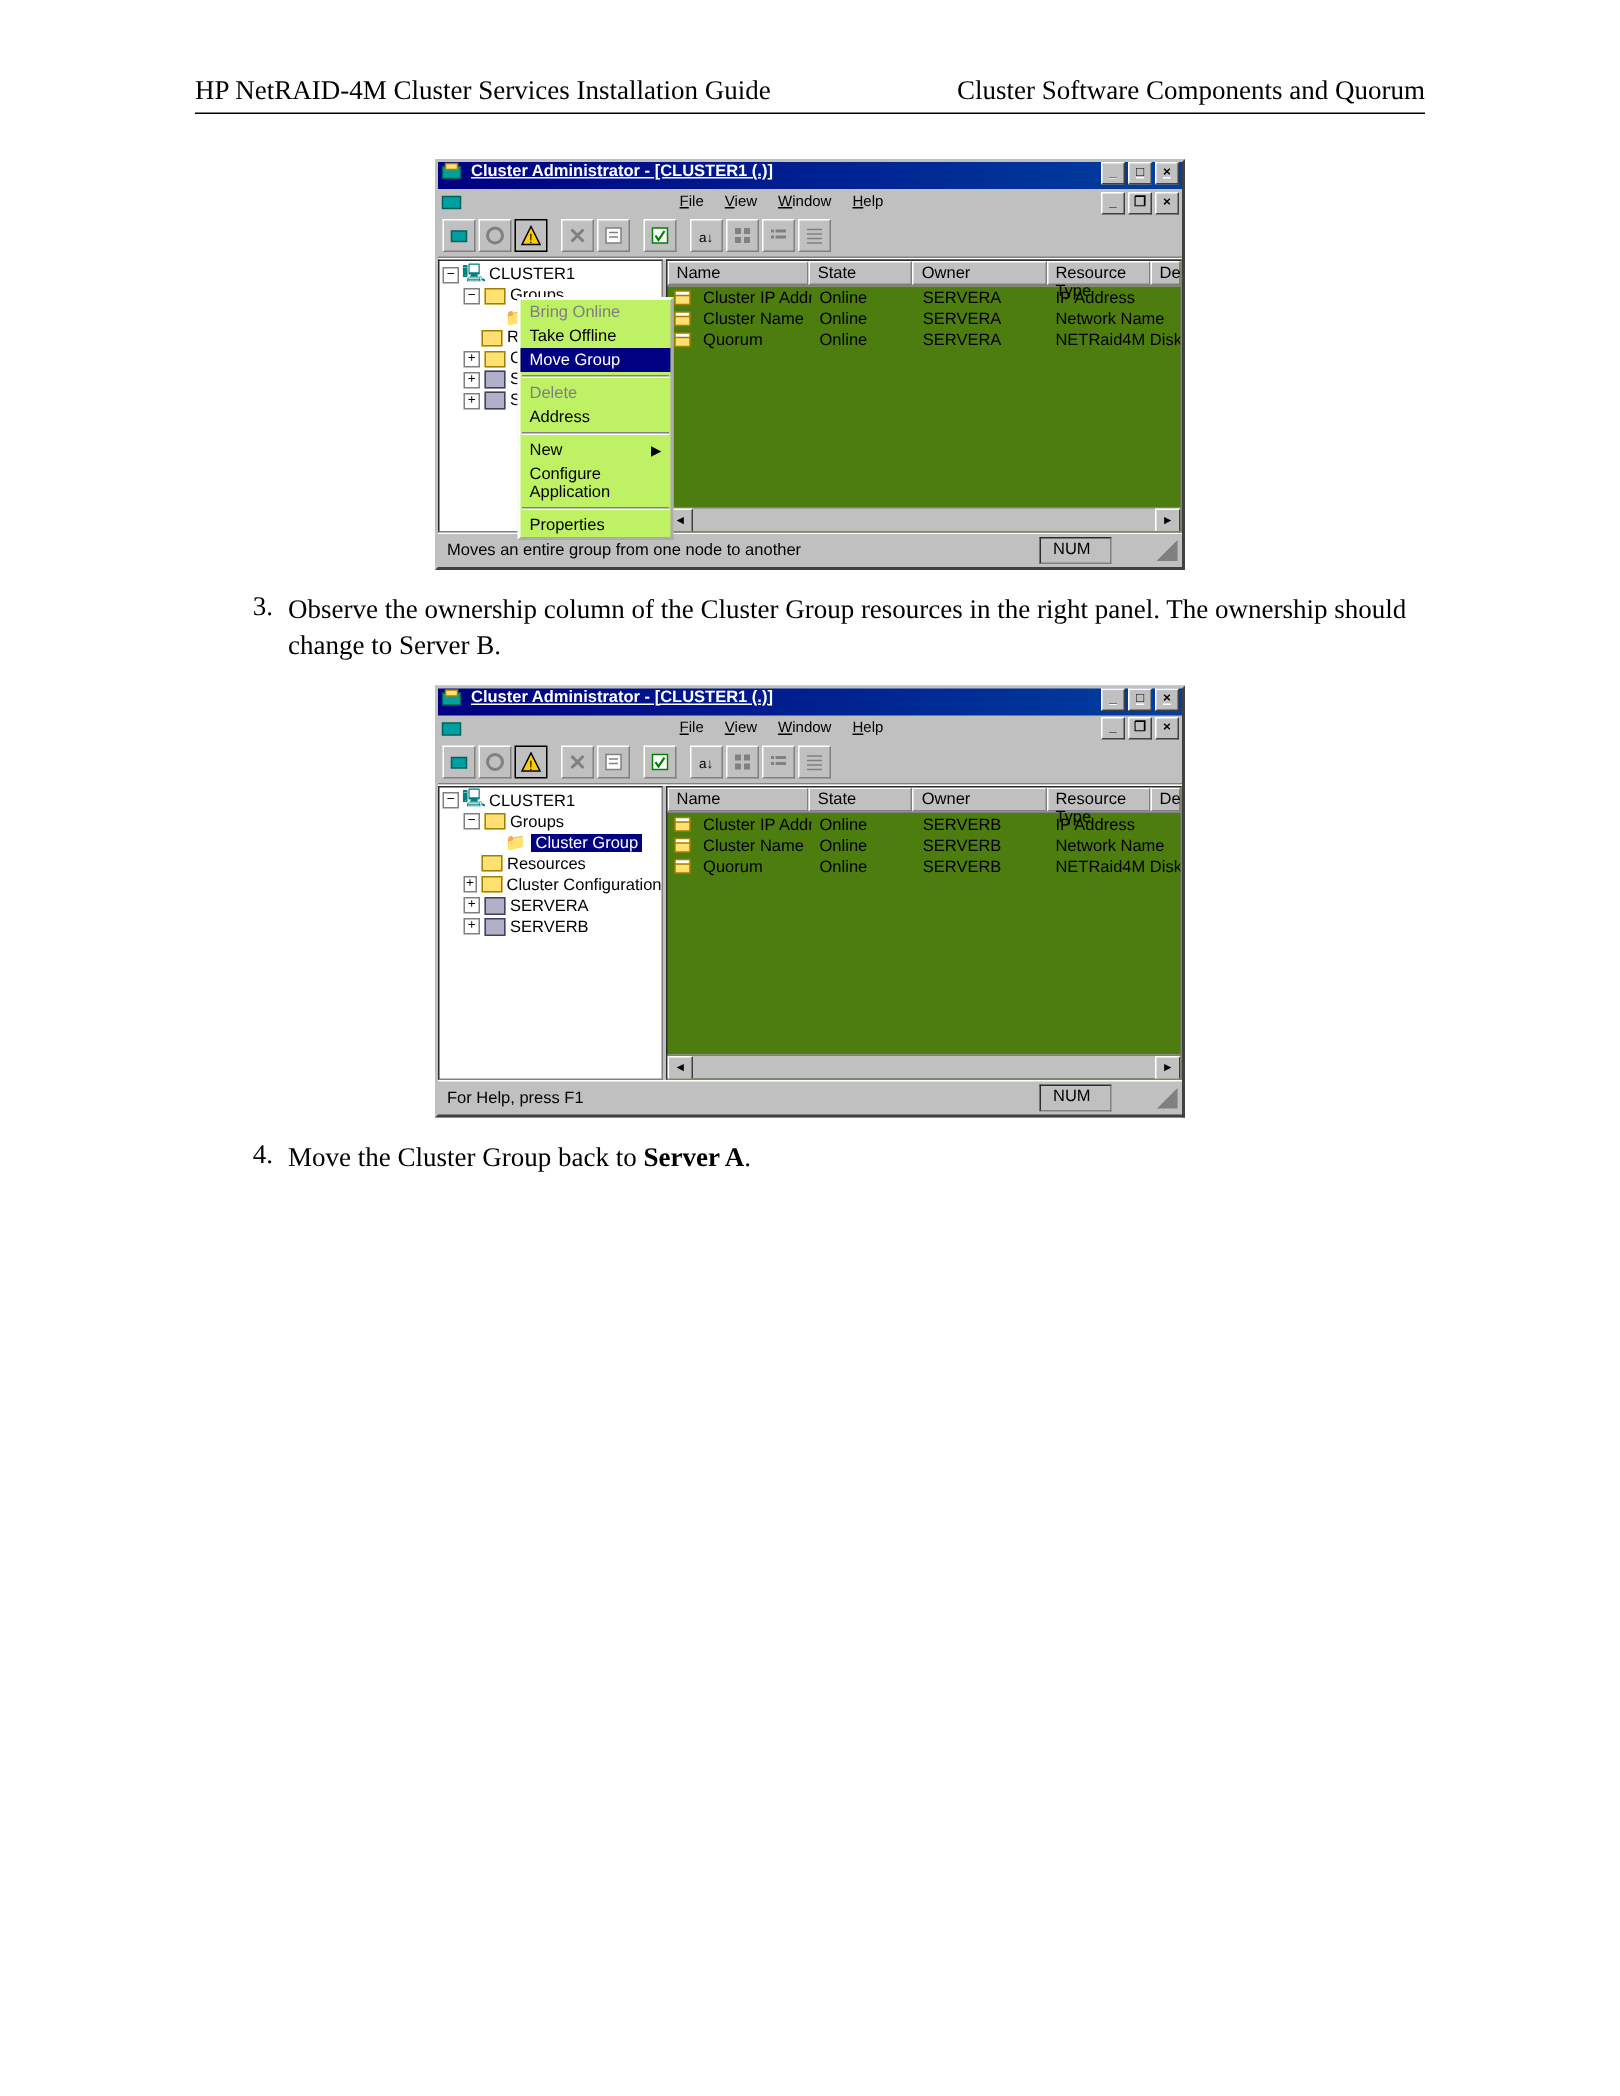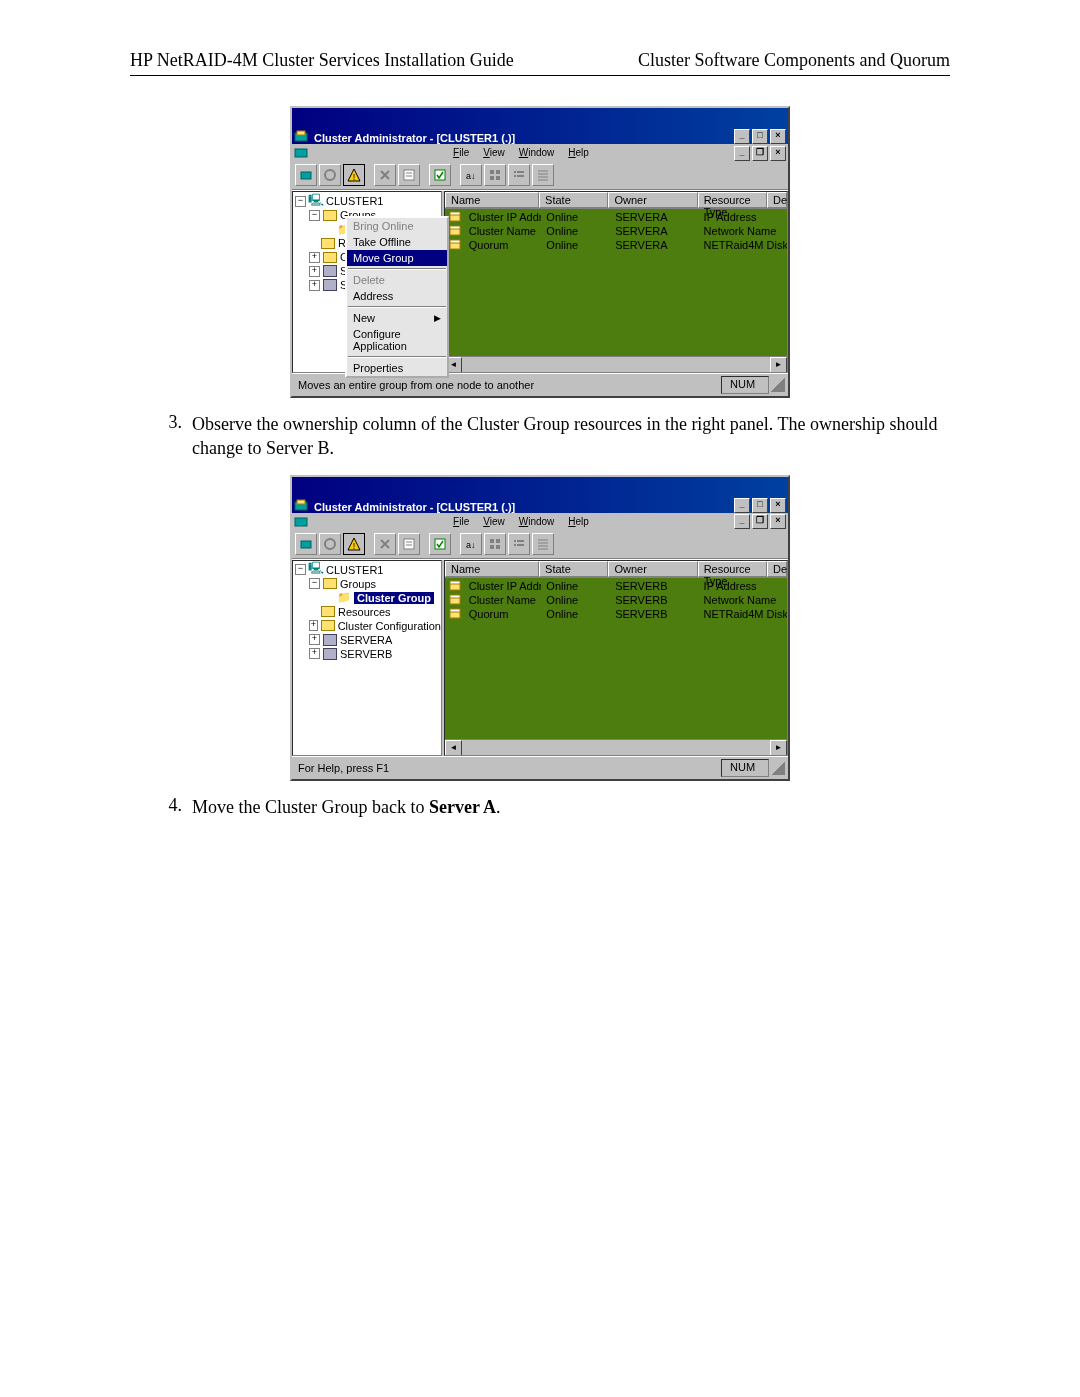--- a/index.html
+++ b/index.html
@@ -37,24 +37,25 @@
     font-family: Tahoma, "MS Sans Serif", Arial, sans-serif;
     font-size: 11px;
     border: 2px solid #c0c0c0;
     border-right-color: #404040;
     border-bottom-color: #404040;
     background: #c0c0c0;
     box-sizing: border-box;
   }
   .titlebar, .innerbar {
     display: flex;
-    align-items: flex-end;
-    height: 36px;
+    align-items: flex-start;
+    height: 18px;
     padding: 0 2px;
     color: #fff;
+    text-decoration: underline;
   }
   .titlebar { background: linear-gradient(to right, #000080, #0040a0); }
   .tb-title { flex: 1; font-weight: bold; padding-left: 3px; white-space: nowrap; overflow: hidden; }
   .tb-btns { display: flex; gap: 2px; }
   .tb-btn {
     width: 14px; height: 13px;
     background: #c0c0c0;
     border: 1px solid #fff;
     border-right-color: #404040;
     border-bottom-color: #404040;
@@ -107,21 +108,21 @@
   .exp {
     width: 9px; height: 9px; border: 1px solid #808080;
     margin-right: 3px; font-size: 9px; line-height: 7px; text-align: center;
     background: #fff; color: #000;
   }
   .exp.none { border: none; background: transparent; }
   .icn { width: 14px; height: 12px; margin-right: 3px; display:inline-flex; align-items:center; justify-content:center;}
   .folder-yellow { background: #ffe070; border:1px solid #a08000; width:12px; height:9px;}
   .icon-cluster { color:#008080; font-size:12px;}
   .icon-srv { background:#b0b0c8; border:1px solid #404060; width:12px; height:10px;}
-  .sel { background: #000080; color: #fff; padding: 0 3px; font-weight: bold; }
+  .sel { background: #000080; color: #fff; padding: 0 3px; }
   .listpane {
     flex: 1; background: #4d7c0f;
     border: 1px inset #808080;
     position: relative;
     overflow: hidden;
   }
   .listhdr {
     display: flex; background: #c0c0c0; height: 16px;
     border-bottom: 1px solid #808080;
   }
@@ -148,39 +149,39 @@
     border-top: 1px solid #808080;
   }
   .sbtn {
     width: 15px; height: 15px; background:#c0c0c0;
     border: 1px solid #fff; border-right-color:#404040; border-bottom-color:#404040;
     font-size: 8px; line-height: 13px; text-align:center;
   }
   .statusbar {
     display: flex; align-items: center; height: 18px;
     padding: 2px 3px; border-top: 1px solid #fff;
-    font-size: 11px; color:#000;
+    font-size: 11px; color:#000;gap:28px;
   }
   .statusbar .sfill { flex: 1; padding-left: 3px;}
   .statusbar .scell {
     border: 1px inset #808080; padding: 1px 8px; margin-left: 4px;
     background:#c0c0c0; height: 14px; min-width: 30px; 
   }
   .statusbar .grip {
     width: 14px; height: 14px; margin-left: 2px;
     background:
       linear-gradient(135deg, transparent 50%, #808080 50%);
   }
 
   
   .ctxmenu {
     position: absolute;
     left: 52px; top: 24px;
     width: 100px;
-    background: #e5e5e5;
+    background: #bef264;
     border: 2px outset #fff;
     font-size: 11px;
     z-index: 10;
   }
   .ctx-item { padding: 2px 6px; display:flex; justify-content:space-between; align-items:center;}
   .ctx-item.disabled { color: #808080; }
   .ctx-item.hl { background: #000080; color: #fff; }
   .ctx-sep { height: 1px; background: #808080; margin: 2px 1px; border-bottom:1px solid #fff;}
   .arrow-r { font-size: 9px; }
 </style>

